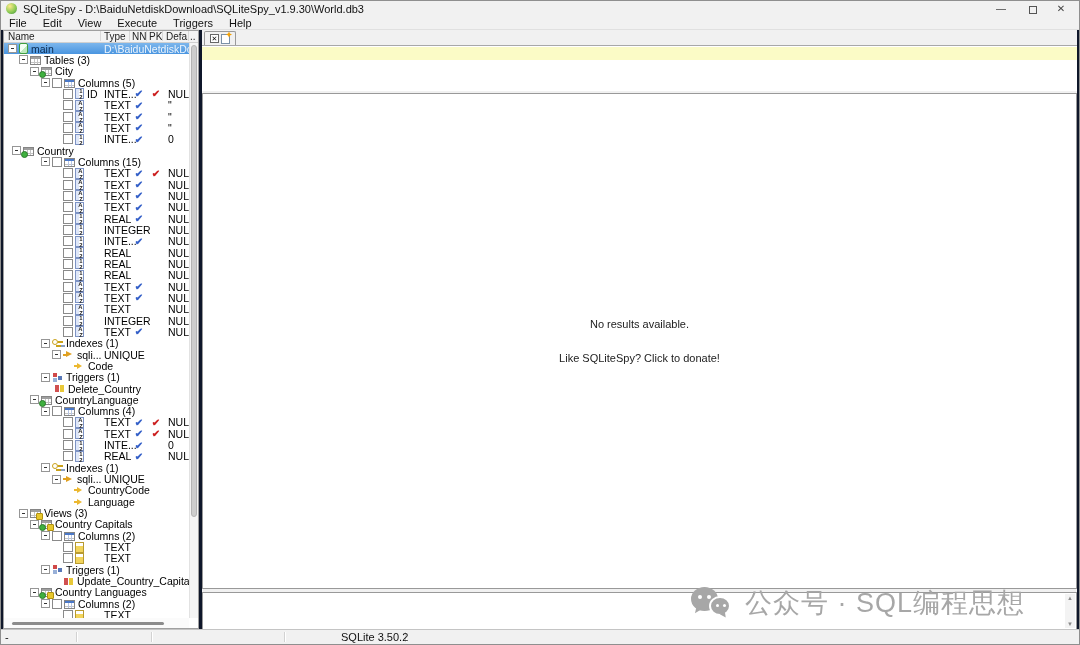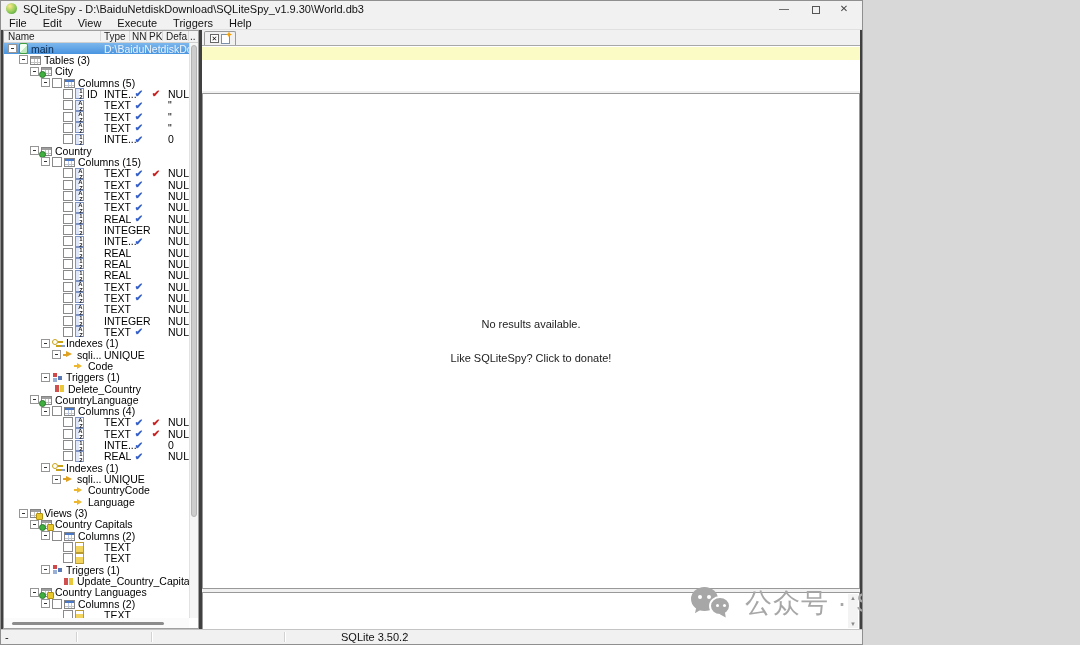--- a/index.html
+++ b/index.html
@@ -1,17 +1,17 @@
 <!DOCTYPE html>
 <html><head>
 <meta charset="utf-8">
 <style>
   * { box-sizing: border-box; margin:0; padding:0; }
   body { background:#d8d8d8; font-family:"Liberation Sans", sans-serif; }
-  #window { position:relative; width:863px; height:645px; background:#404040;
+  #window { position:relative; width:1080px; height:645px; background:#0f172a;
             border:1px solid #8f8f8f; overflow:hidden; }
 
   
   .titlebar { position:absolute; left:0; top:0; right:0; height:15px; background:#f1f1f1; }
   .appicon { position:absolute; left:5px; top:2px; width:11px; height:11px; border-radius:50%;
              background:radial-gradient(circle at 35% 30%, #ffe98a, #8ecb55 55%, #3f8f3f); }
   .title-text { position:absolute; left:22px; top:2px; font-size:11px; color:#111; white-space:nowrap; }
   .wbtn { position:absolute; top:1px; width:28px; height:13px; text-align:center; font-size:10px;
           color:#444; line-height:13px; }
   .wbtn.min { right:64px; }
@@ -243,21 +243,21 @@
           <span class="df">"</span>
         </div>
         <div class="trow" style="padding-left: 48px;">
           <span class="expsp"></span>
           <span class="chk"></span>
           <span class="ic ic-colnum"></span>
           <span class="ty">INTE...</span>
           <span class="nnc">✔</span>
           <span class="df">0</span>
         </div>
-        <div class="trow" style="padding-left: 26px;">
+        <div class="trow" style="padding-left: 8px;">
           <span class="exp"></span>
           <span class="ic ic-table"></span>
           <span class="nm">Country</span>
         </div>
         <div class="trow" style="padding-left: 37px;">
           <span class="exp"></span>
           <span class="chk"></span>
           <span class="ic ic-columns"></span>
           <span class="nm">Columns (15)</span>
         </div>

